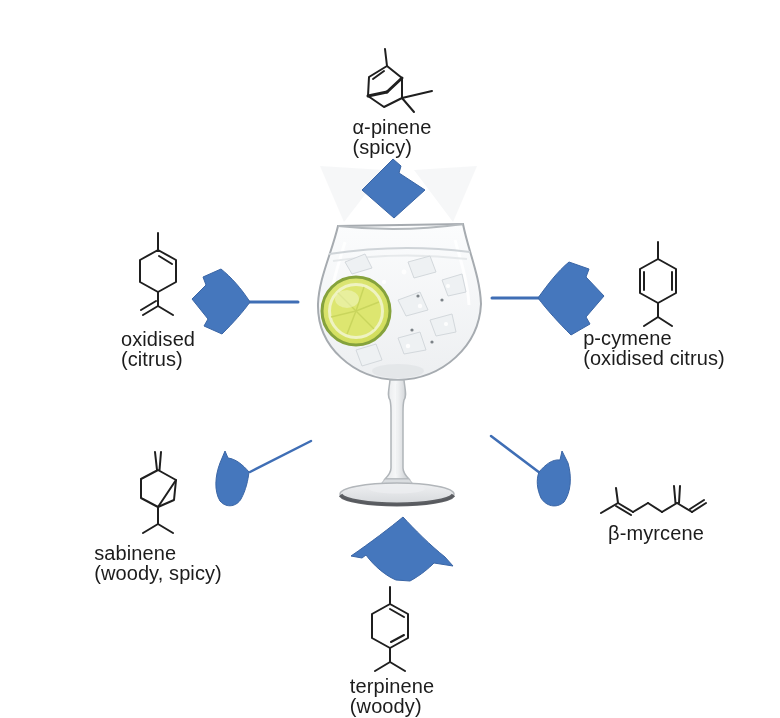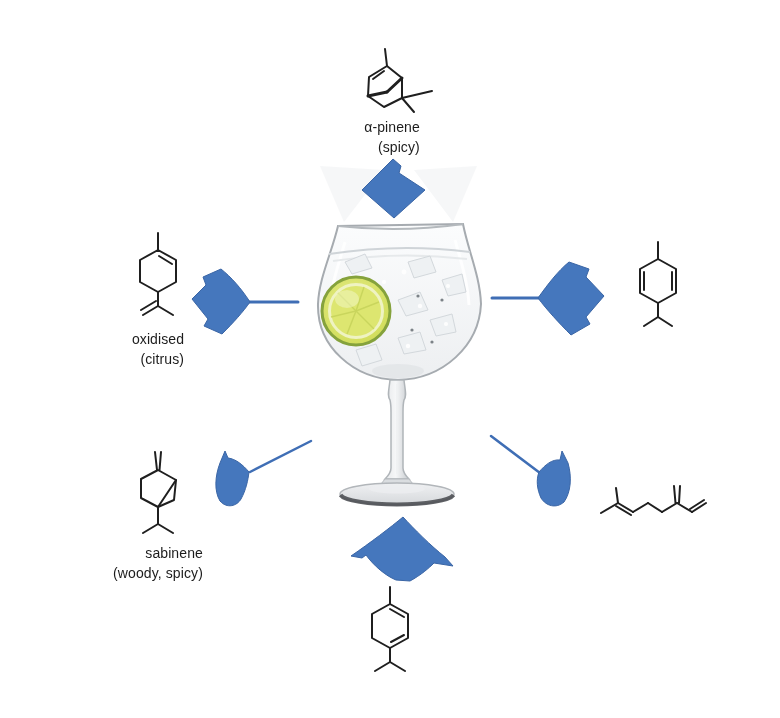--- a/index.html
+++ b/index.html
@@ -3,21 +3,21 @@
 <meta charset="utf-8">
 <style>
   html,body{margin:0;padding:0;background:#ffffff;}
   .stage{
     position:relative;width:780px;height:718px;background:#ffffff;
     font-family:"Liberation Sans", sans-serif;overflow:hidden;
   }
   svg.layer{position:absolute;left:0;top:0;}
   .mol-label{
     position:absolute;transform:translateX(-50%);
-    text-align:right;color:#1c1c1c;font-size:14px;line-height:20px;
+    text-align:left;color:#1c1c1c;font-size:20px;line-height:20px;
     white-space:nowrap;letter-spacing:.1px;
   }
   .mol-name{font-weight:400;}
   .mol-desc{font-weight:400;}
 </style>
 </head>
 <body>
 
 <div class="stage">
 
@@ -216,23 +216,32 @@
   <div class="mol-label" style="left:392px;top:117px">
     <div class="mol-name">α-pinene</div>
     <div class="mol-desc">(spicy)</div>
   </div>
 
   <div class="mol-label" style="left:158px;top:329px">
     <div class="mol-name">oxidised</div>
     <div class="mol-desc">(citrus)</div>
   </div>
 
+  <div class="mol-label" style="left:654px;top:328px">
+    <div class="mol-name">p-cymene</div>
+    <div class="mol-desc">(oxidised citrus)</div>
+  </div>
 
   <div class="mol-label" style="left:158px;top:543px">
     <div class="mol-name">sabinene</div>
     <div class="mol-desc">(woody, spicy)</div>
   </div>
 
   <div class="mol-label" style="left:656px;top:523px">
-  </div>
-
+    <div class="mol-name">β-myrcene</div>
+  </div>
+
+  <div class="mol-label" style="left:392px;top:676px">
+    <div class="mol-name">terpinene</div>
+    <div class="mol-desc">(woody)</div>
+  </div>
 
 </div>
 
 </body></html>

